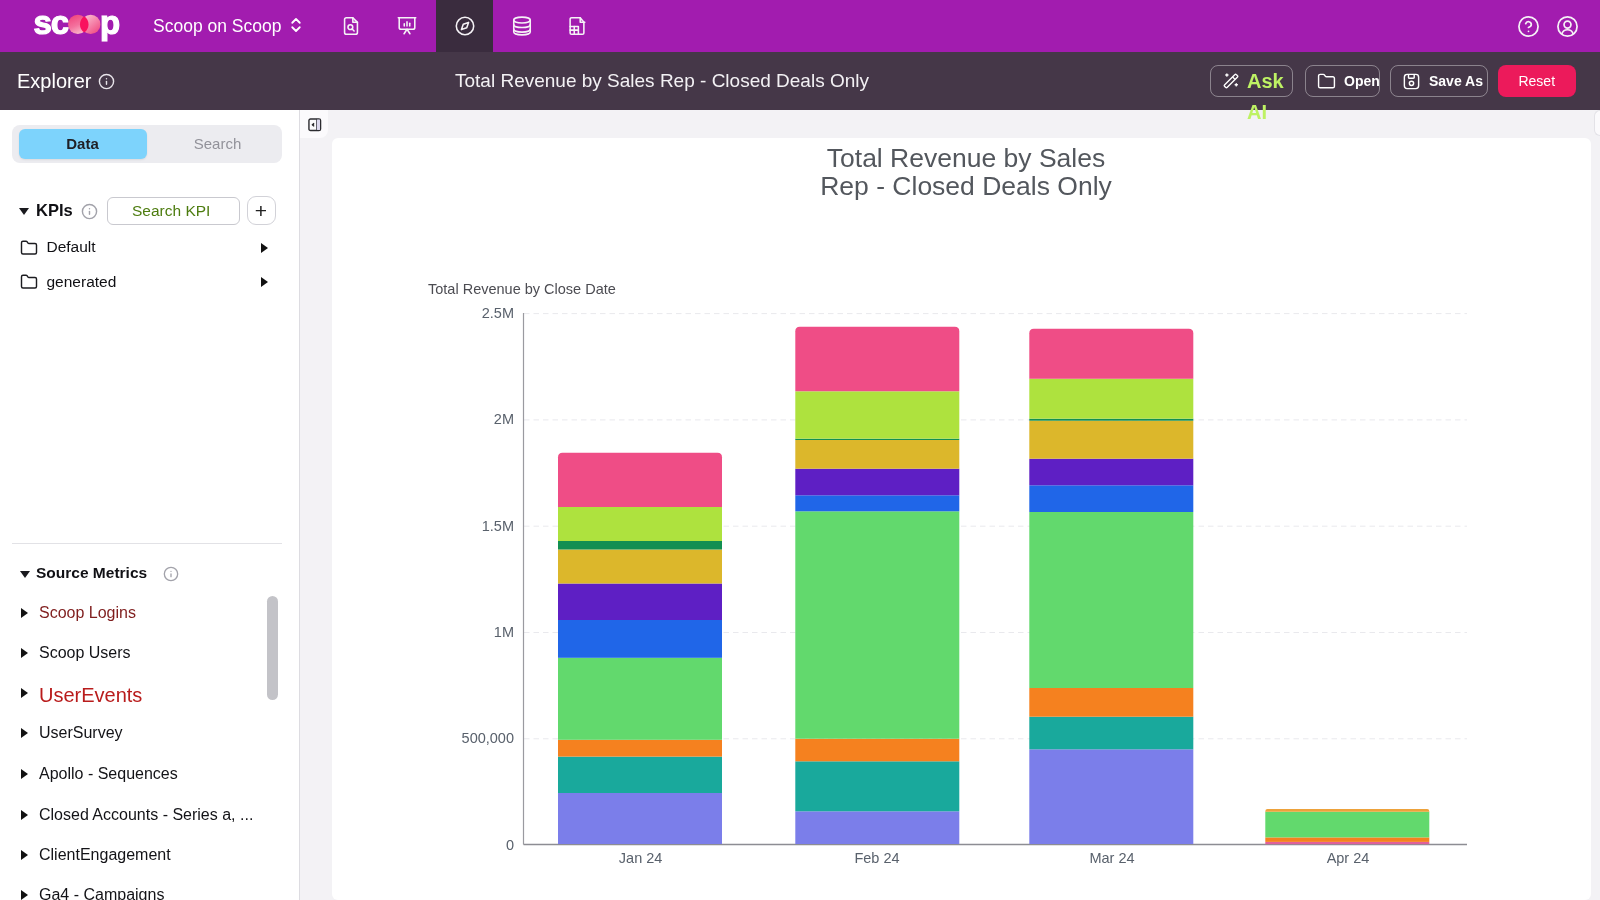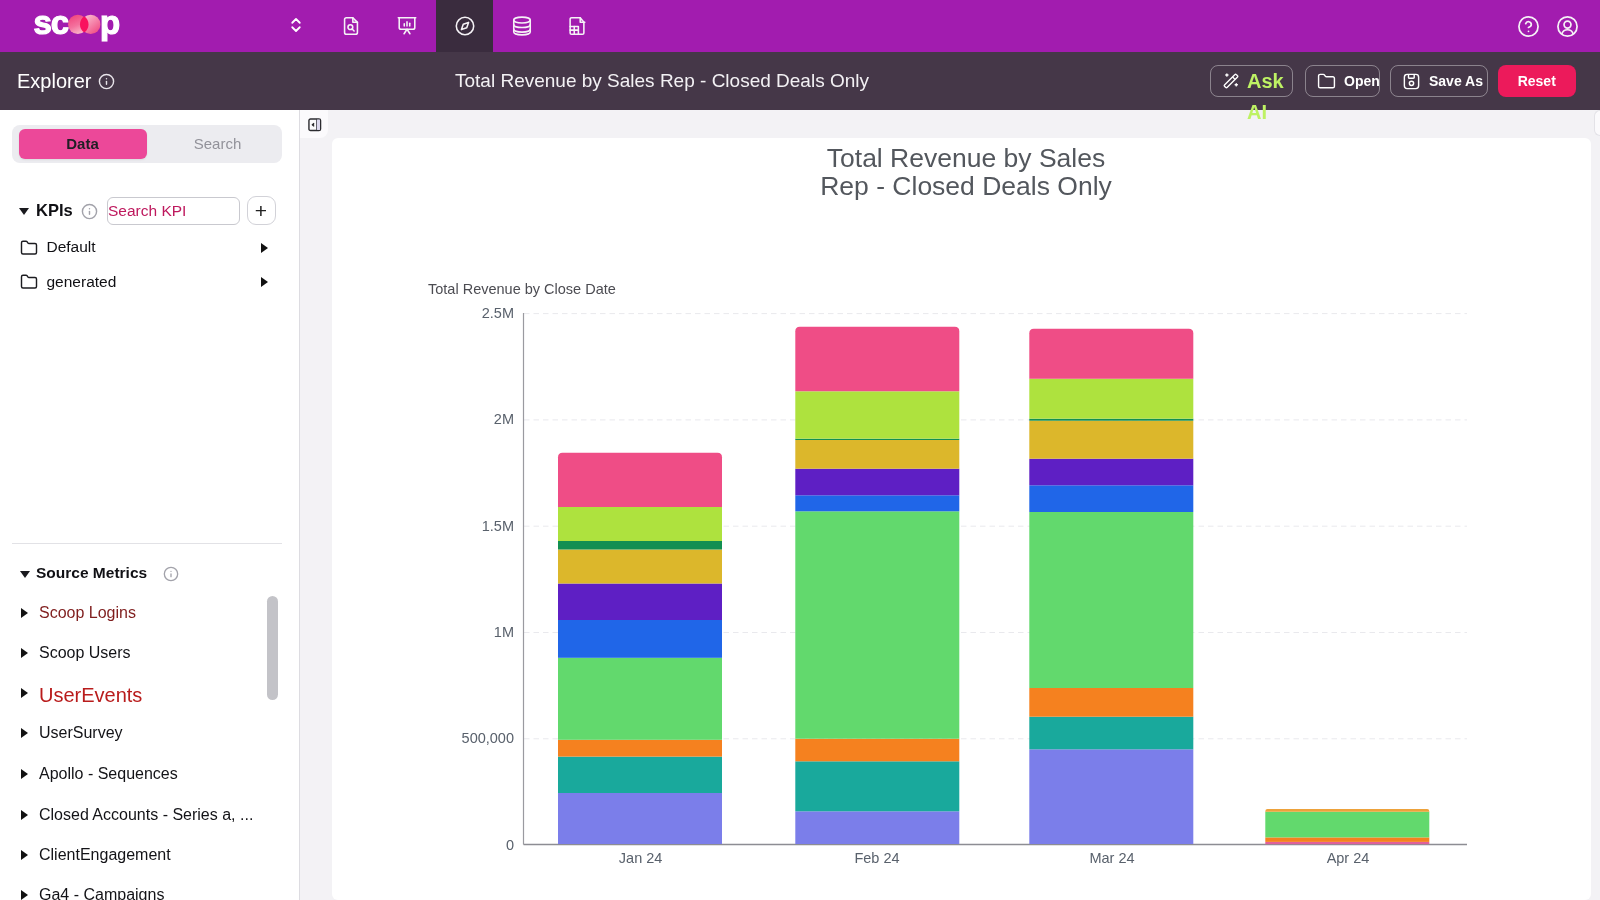--- a/index.html
+++ b/index.html
@@ -22,20 +22,21 @@
             <stop offset="0.5" stop-color="#f584aa"></stop>
             <stop offset="1" stop-color="#f0487f"></stop>
 </linearGradient>
 </defs>
 <text x="3.5" y="27.5" font-family="Liberation Sans" font-size="33" font-weight="bold" fill="#fff" stroke="#fff" stroke-width="1.2" letter-spacing="-1">sc</text>
 <circle cx="47.8" cy="18.4" r="9.7" fill="url(#gl)"></circle>
 <circle cx="60.7" cy="18.4" r="9.7" fill="url(#gr)"></circle>
 <path d="M 54.25 10.35 A 9.7 9.7 0 0 1 54.25 26.45 A 9.7 9.7 0 0 1 54.25 10.35 Z" fill="#f9115e"></path>
 <text x="70" y="27.5" font-family="Liberation Sans" font-size="33" font-weight="bold" fill="#fff" stroke="#fff" stroke-width="1.2" letter-spacing="-1">p</text>
 </svg>
+<div class="abs" style="left:153px;top:0;height:52px;line-height:52px;color:#fff;font-size:17.5px">Scoop on Scoop</div>
 <svg class="abs" style="left:287px;top:15px" width="18" height="20" viewBox="0 0 24 24" fill="none" stroke="#fff" stroke-width="2.4" stroke-linecap="round" stroke-linejoin="round">
         <path d="m7 15 5 5 5-5"></path>
         <path d="m7 9 5-5 5 5"></path>
       </svg>
 <svg class="abs" style="left:339.5px;top:15px" width="22" height="22" viewBox="0 0 24 24" fill="none" stroke="#f5f2f6" stroke-width="1.7" stroke-linecap="round" stroke-linejoin="round">
         <path d="M14 3v5h5"></path>
         <path d="M14 3H7a2 2 0 0 0-2 2v14a2 2 0 0 0 2 2h10a2 2 0 0 0 2-2V8Z"></path>
         <circle cx="11.3" cy="13.3" r="2.6"></circle>
         <path d="m13.2 15.2 2.2 2.2"></path>
       </svg>
@@ -101,37 +102,37 @@
         <div class="abs" style="left:38.0px;top:0;height:30px;line-height:31px;color:#fff;font-size:14px;font-weight:bold">Open</div>
       </div>
 <div class="abs" style="left:1390.0px;top:12.5px;width:97.5px;height:32px;border:1px solid rgba(255,255,255,0.38);border-radius:8px">
         <svg class="abs" style="left:11px;top:6px" width="19" height="19" viewBox="0 0 24 24" fill="none" stroke="#fff" stroke-width="1.8" stroke-linecap="round" stroke-linejoin="round">
           <rect x="3" y="3" width="18" height="18" rx="3.5"></rect>
           <path d="M8.2 3.4v3.4a1.2 1.2 0 0 0 1.2 1.2h4.8a1.2 1.2 0 0 0 1.2-1.2V3.4"></path>
           <circle cx="12" cy="14.3" r="2.7"></circle>
         </svg>
         <div class="abs" style="left:38.0px;top:0;height:30px;line-height:31px;color:#fff;font-size:14px;font-weight:bold">Save As</div>
       </div>
-<div class="abs" style="left:1497.5px;top:12.5px;width:78.5px;height:32px;background:#ec1a5b;border-radius:8px;text-align:center;line-height:32px;color:#fff;font-size:14px;font-weight:bold">Reset</div>
+<div class="abs" style="left:1497.5px;top:12.5px;width:78.5px;height:32px;background:#ec1a5b;border-radius:8px;text-align:center;line-height:32px;color:#fff;font-size:14px;font-weight:normal">Reset</div>
 </div>
 <div class="abs" style="left:0;top:110px;width:300px;height:790px;background:#fff;border-right:1px solid #dddce1">
 <div class="abs" style="left:11.5px;top:15px;width:270px;height:38px;background:#ececf0;border-radius:8px">
-<div class="abs" style="left:7px;top:4px;width:128px;height:30px;background:#ec4899;border-radius:6px;box-shadow:0 1px 2px rgba(0,0,0,0.08);text-align:center;line-height:30px;font-size:15px;color:#1f1f24;font-weight:bold">Data</div>
+<div class="abs" style="left:7px;top:4px;width:128px;height:30px;background:#7dd3fc;border-radius:6px;box-shadow:0 1px 2px rgba(0,0,0,0.08);text-align:center;line-height:30px;font-size:15px;color:#1f1f24;font-weight:bold">Data</div>
 <div class="abs" style="left:142px;top:4px;width:128px;height:30px;text-align:center;line-height:30px;font-size:15px;color:#92929a">Search</div>
 </div>
 <svg class="abs" style="left:19px;top:97px" width="10" height="9">
         <path d="M0 1 L10 1 L5 8 Z" fill="#1a1a1e"></path>
       </svg>
 <div class="abs" style="left:36px;top:91px;font-size:16.5px;font-weight:bold;color:#101014">KPIs</div>
 <svg class="abs" style="left:81px;top:92.5px" width="17" height="17" viewBox="0 0 24 24" fill="none" stroke="#a2a2aa" stroke-width="2" stroke-linecap="round">
         <circle cx="12" cy="12" r="10"></circle>
         <path d="M12 16v-4"></path>
         <path d="M12 8h.01"></path>
       </svg>
-<div class="abs" style="left:107px;top:86.5px;width:133px;height:28px;border:1px solid #c9c9cf;border-radius:6px;line-height:26px;padding-left:0;font-size:15.5px;color:#be185d">Search KPI</div>
+<div class="abs" style="left:107px;top:86.5px;width:133px;height:28px;border:1px solid #c9c9cf;border-radius:6px;line-height:26px;padding-left:24px;font-size:15.5px;color:#4d7c0f">Search KPI</div>
 <div class="abs" style="left:246.5px;top:85.5px;width:29px;height:29px;border:1px solid #d2d2d8;border-radius:9px;text-align:center;line-height:27px;font-size:21px;font-weight:300;color:#222">+</div>
 <svg class="abs" style="left:19px;top:128.5px" width="20" height="18" viewBox="0 0 24 24" fill="none" stroke="#1c1c20" stroke-width="1.9" stroke-linecap="round" stroke-linejoin="round">
         <path d="M20 20a2 2 0 0 0 2-2V8a2 2 0 0 0-2-2h-7.9a2 2 0 0 1-1.69-.9L9.6 3.9A2 2 0 0 0 7.93 3H4a2 2 0 0 0-2 2v13a2 2 0 0 0 2 2Z"></path>
       </svg>
 <div class="abs" style="left:46.5px;top:128px;font-size:15.5px;color:#101014">Default</div>
 <svg class="abs" style="left:261.0px;top:132.5px" width="7" height="10">
         <path d="M0 0 L7 5 L0 10 Z" fill="#111"></path>
       </svg>
 <svg class="abs" style="left:19px;top:163.0px" width="20" height="18" viewBox="0 0 24 24" fill="none" stroke="#1c1c20" stroke-width="1.9" stroke-linecap="round" stroke-linejoin="round">
         <path d="M20 20a2 2 0 0 0 2-2V8a2 2 0 0 0-2-2h-7.9a2 2 0 0 1-1.69-.9L9.6 3.9A2 2 0 0 0 7.93 3H4a2 2 0 0 0-2 2v13a2 2 0 0 0 2 2Z"></path>

